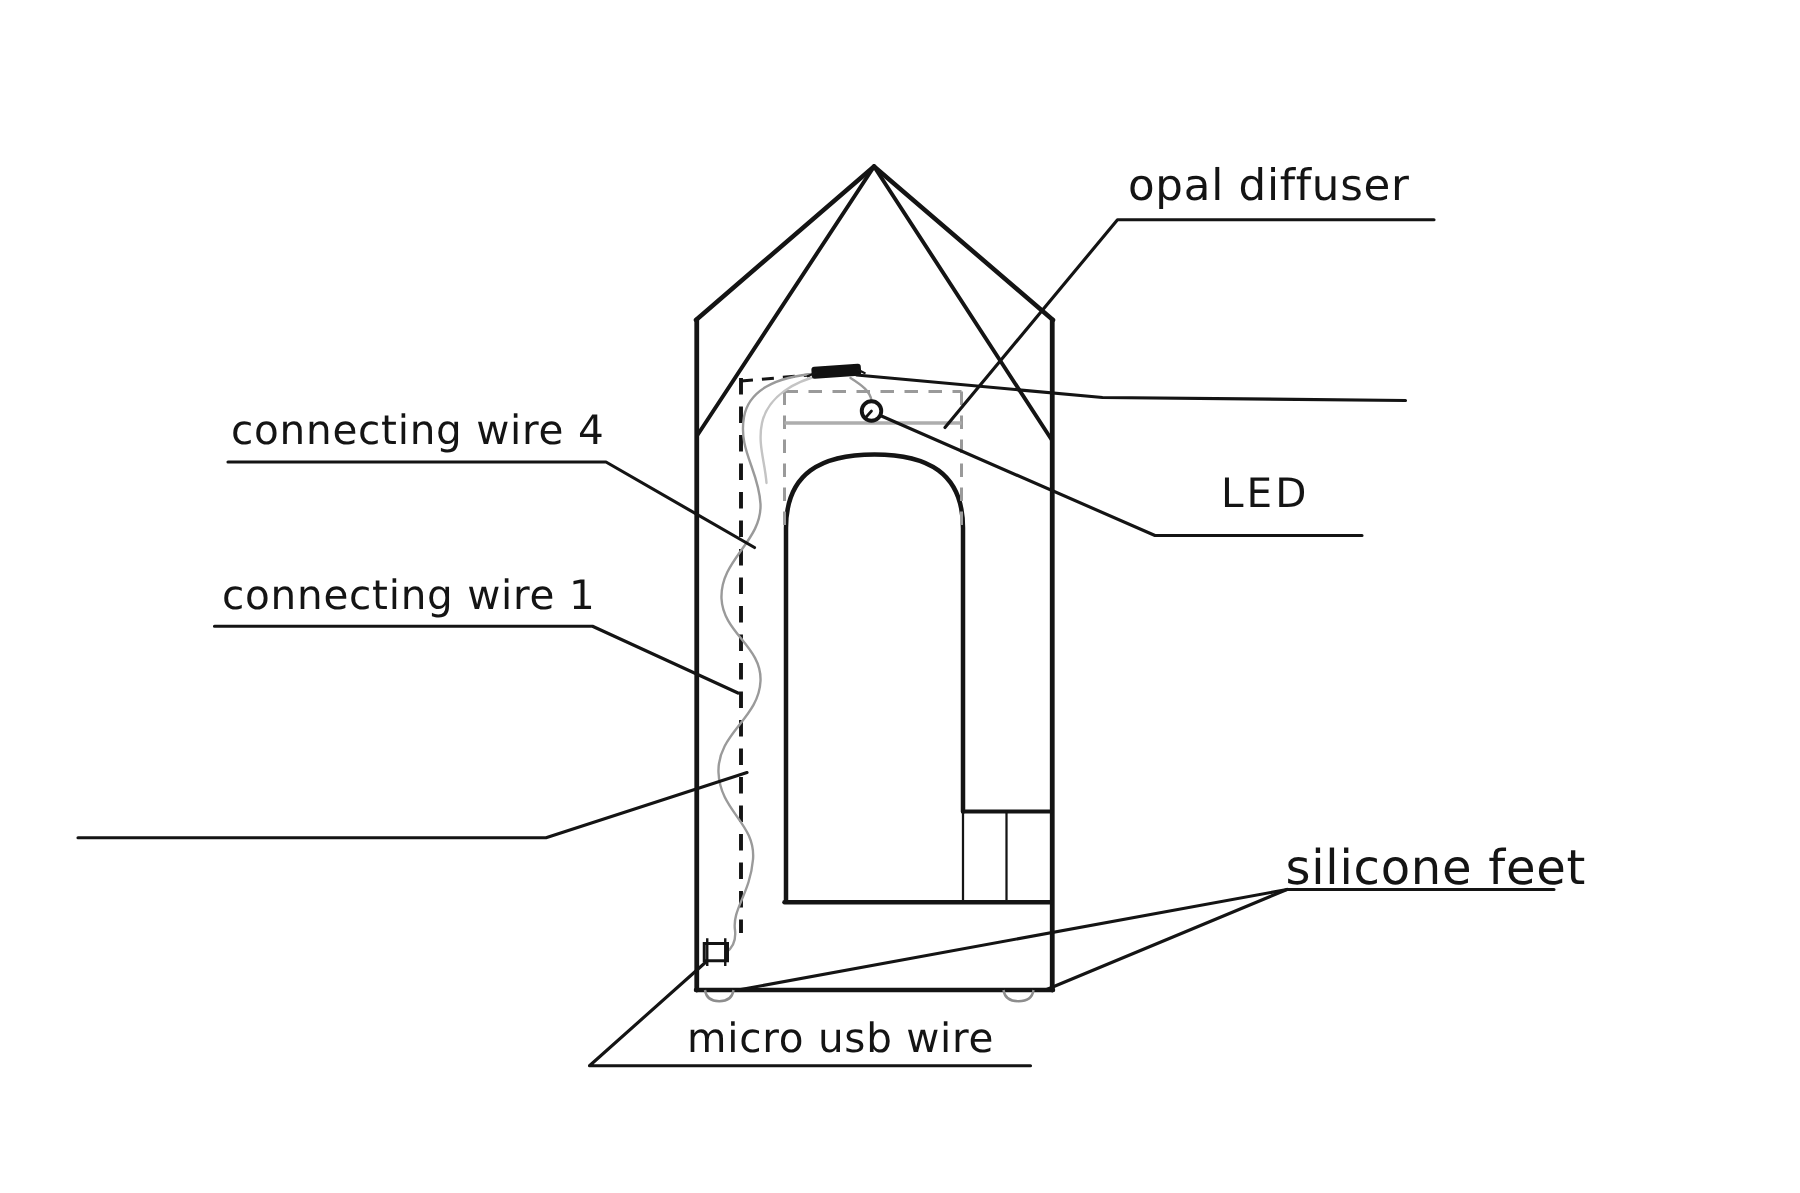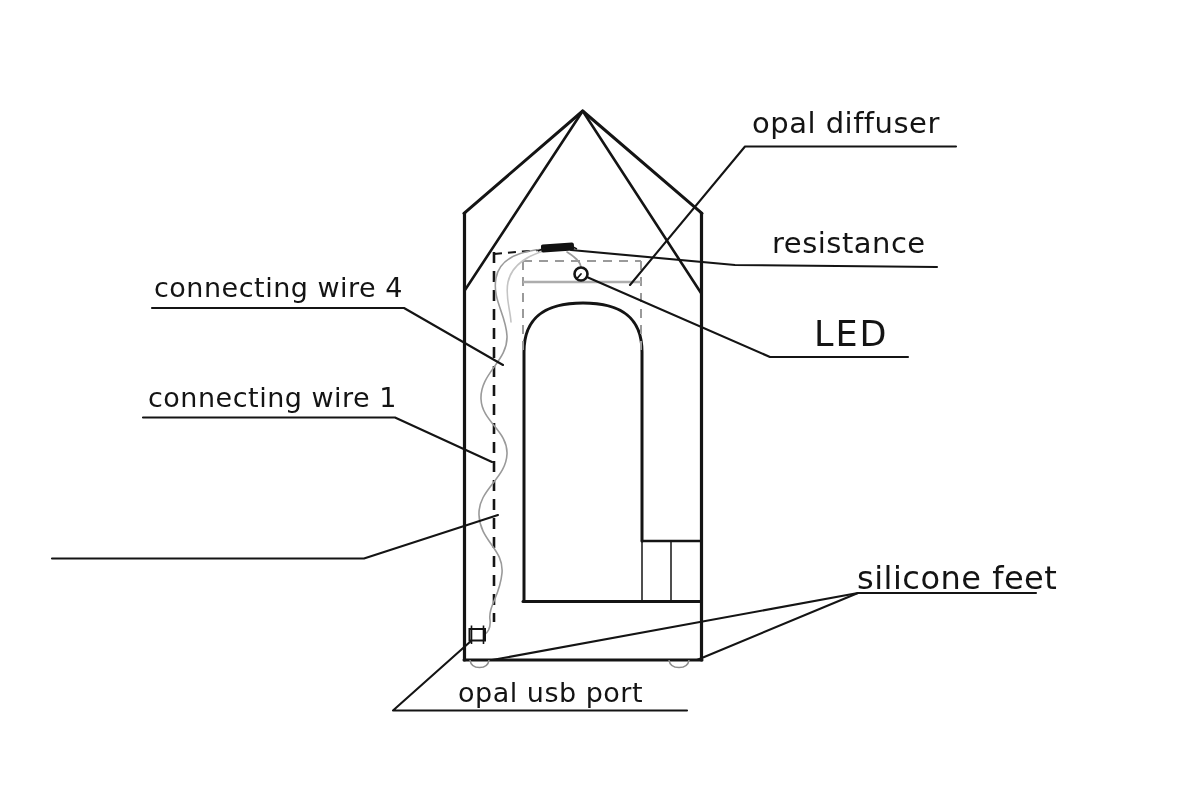--- a/index.html
+++ b/index.html
@@ -8,21 +8,21 @@
     font-family:"DejaVu Sans",sans-serif;
   }
   #stage{position:absolute;left:0;top:0;width:1200px;height:743px;}
   svg{position:absolute;left:0;top:0;}
   .label{
     position:absolute;color:#141414;white-space:nowrap;
     font-family:"DejaVu Sans",sans-serif;font-weight:400;letter-spacing:.5px;
   }
   .lbl-opal      {left:752px;top:106px;font-size:29px;}
   .lbl-resistance{left:772px;top:226px;font-size:29px;}
-  .lbl-led       {left:814px;top:314px;font-size:35px;letter-spacing:2px;}
+  .lbl-led       {left:814px;top:314px;font-size:27px;letter-spacing:2px;}
   .lbl-cw2       {left:154px;top:272px;font-size:27px;}
   .lbl-cw1       {left:148px;top:382px;font-size:27px;}
   .lbl-spring    {left:62px; top:518px;font-size:27px;}
   .lbl-feet      {left:857px;top:559px;font-size:32px;}
   .lbl-usb       {left:458px;top:677px;font-size:27px;}
 </style>
 </head>
 <body>
 
 <div id="stage">
@@ -104,19 +104,18 @@
       <path d="M152,308 L404,308 L503,365"></path>
       <path d="M143,417.5 L395,417.5 L492,462"></path>
       <path d="M52,558.5 L364,558.5 L498,515"></path>
       <path d="M1036,593 L858,593 L492,660"></path>
       <path d="M858,593 L697,660"></path>
       <path d="M687,710.5 L393,710.5 L471,641"></path>
     </g>
   </svg>
 
   <div class="label lbl-opal">opal diffuser</div>
-  <div class="label lbl-resistance">resistance</div>
   <div class="label lbl-led">LED</div>
   <div class="label lbl-cw2">connecting wire 4</div>
   <div class="label lbl-cw1">connecting wire 1</div>
   <div class="label lbl-feet">silicone feet</div>
-  <div class="label lbl-usb">opal usb port</div>
+  <div class="label lbl-usb">micro usb wire</div>
 </div>
 
 </body></html>

